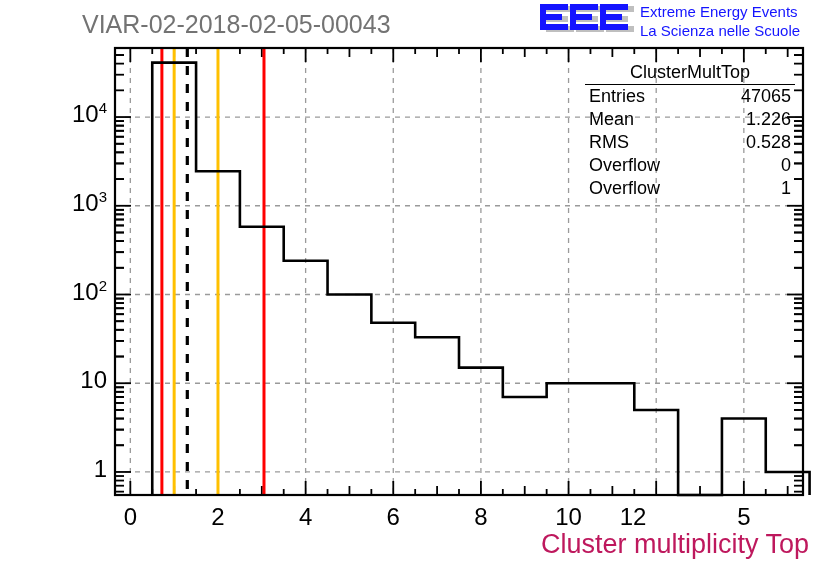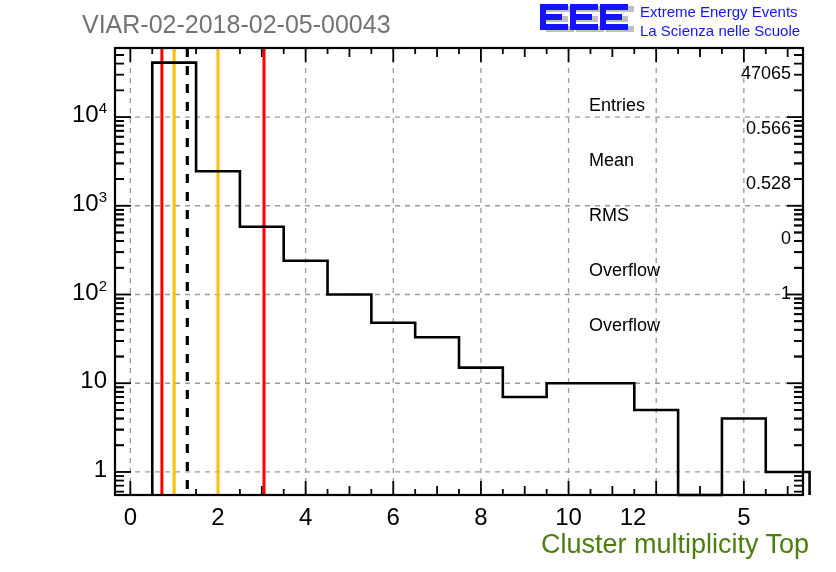--- a/index.html
+++ b/index.html
@@ -74,21 +74,21 @@
     border-bottom: 1.6px solid #000;
     font-size: 18px;
     white-space: nowrap;
   }
   .stats-row {
     display: flex;
     justify-content: space-between;
     padding: 1px 4px 1px 4px;
     white-space: nowrap;
   }
-  .stats-row .k { text-align: left; margin-top: 32px; }
+  .stats-row .k { text-align: left; }
   .stats-row .v { text-align: center; }
   
   .axlabel {
     position: absolute;
     font-size: 24px;
     color: #000;
     white-space: nowrap;
   }
   .ylabel-exp {
     position: absolute;
@@ -100,21 +100,21 @@
   .ylabel-exp sup {
     font-size: 15px;
     vertical-align: super;
     line-height: 0;
   }
   .xaxis-title {
     position: absolute;
     right: 27px;
     top: 529px;
     font-size: 27px;
-    color: #4d7c0f;
+    color: #be185d;
     white-space: nowrap;
   }
 </style>
 </head>
 <body>
 
 <div id="canvas-root">
 
   <div class="plot-title">VIAR-02-2018-02-05-00043</div>
 
@@ -419,28 +419,29 @@
       <div class="axlabel" style="left: 393.268px; top: 503px; transform: translateX(-50%);">6</div>
       <div class="axlabel" style="left: 480.911px; top: 503px; transform: translateX(-50%);">8</div>
       <div class="axlabel" style="left: 568.554px; top: 503px; transform: translateX(-50%);">10</div>
       <div class="axlabel" style="left: 633px; top: 503px; transform: translateX(-50%);">12</div>
       <div class="axlabel" style="left: 743.841px; top: 503px; transform: translateX(-50%);">5</div>
     </div>
 
   <div class="xaxis-title">Cluster multiplicity Top</div>
 
   <div class="stats-box">
+    <div class="stats-title">ClusterMultTop</div>
     <div id="stats-rows">
         <div class="stats-row">
           <span class="k">Entries</span>
           <span class="v">47065</span>
         </div>
         <div class="stats-row">
           <span class="k">Mean</span>
-          <span class="v">0.566</span>
+          <span class="v">1.226</span>
         </div>
         <div class="stats-row">
           <span class="k">RMS</span>
           <span class="v">0.528</span>
         </div>
         <div class="stats-row">
           <span class="k">Overflow</span>
           <span class="v">0</span>
         </div>
         <div class="stats-row">

